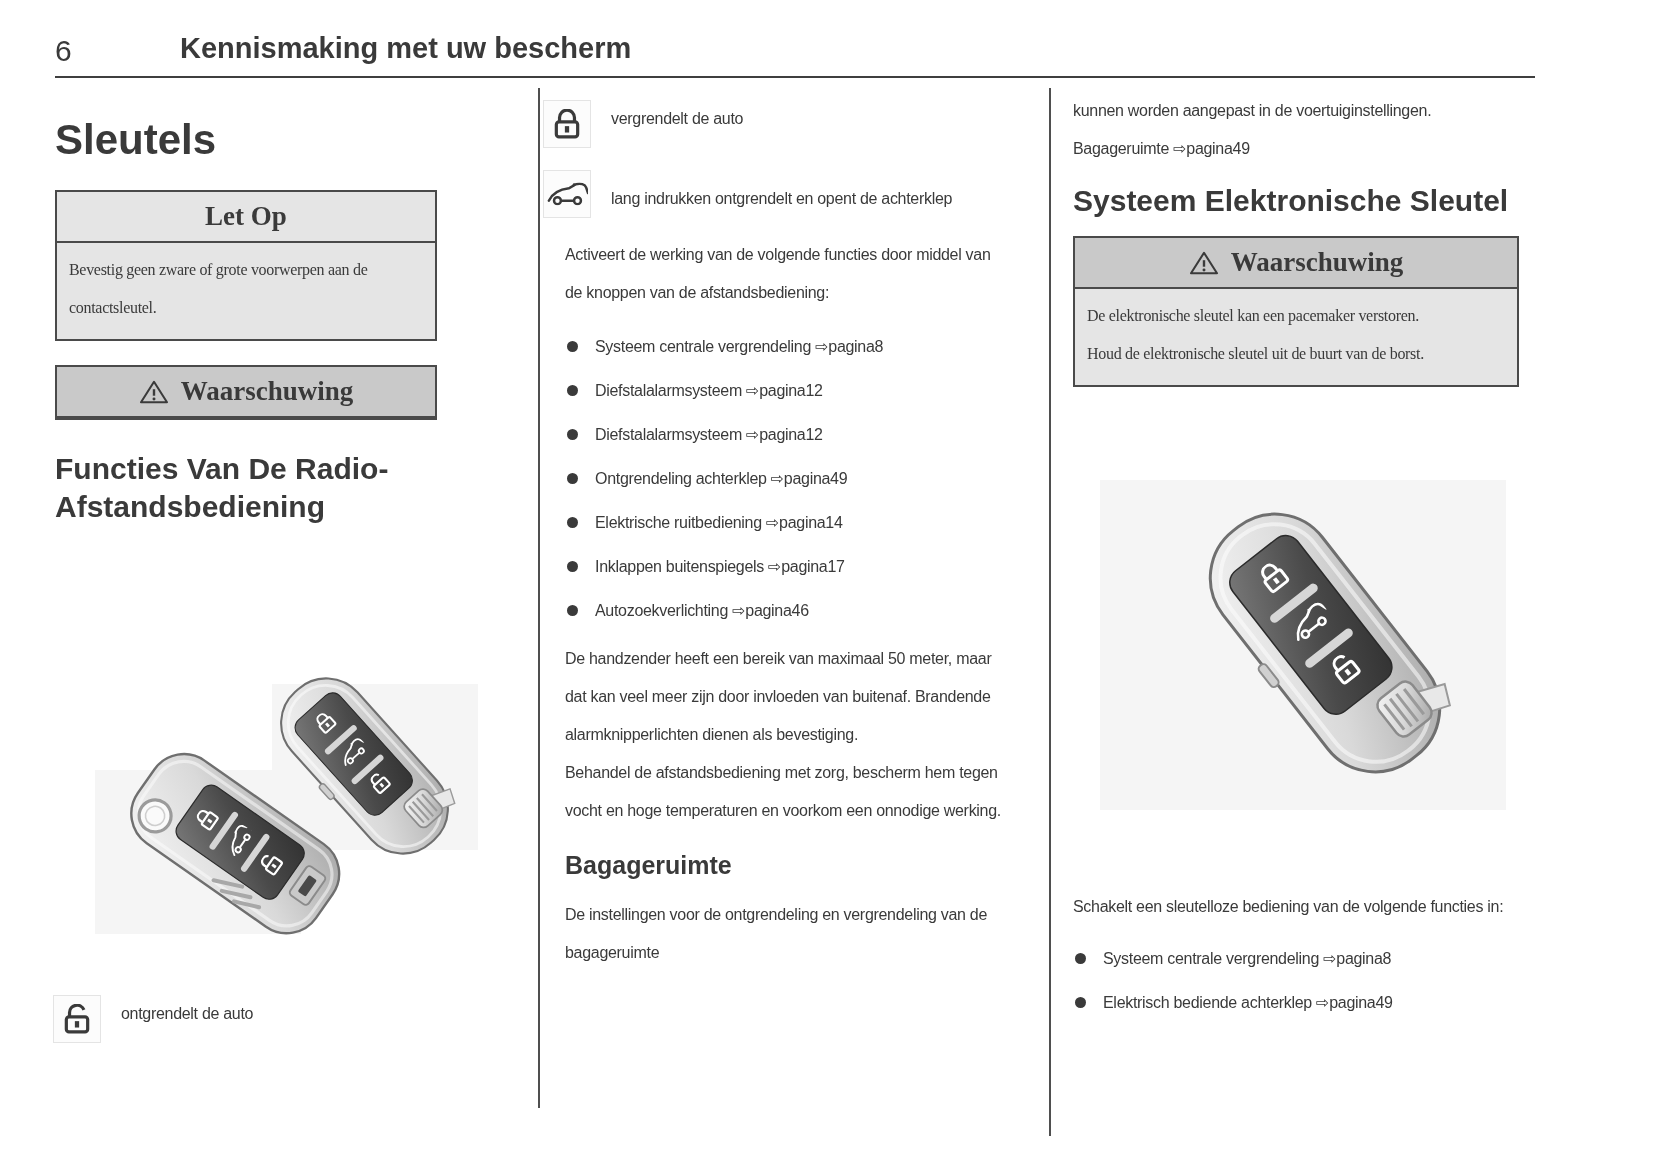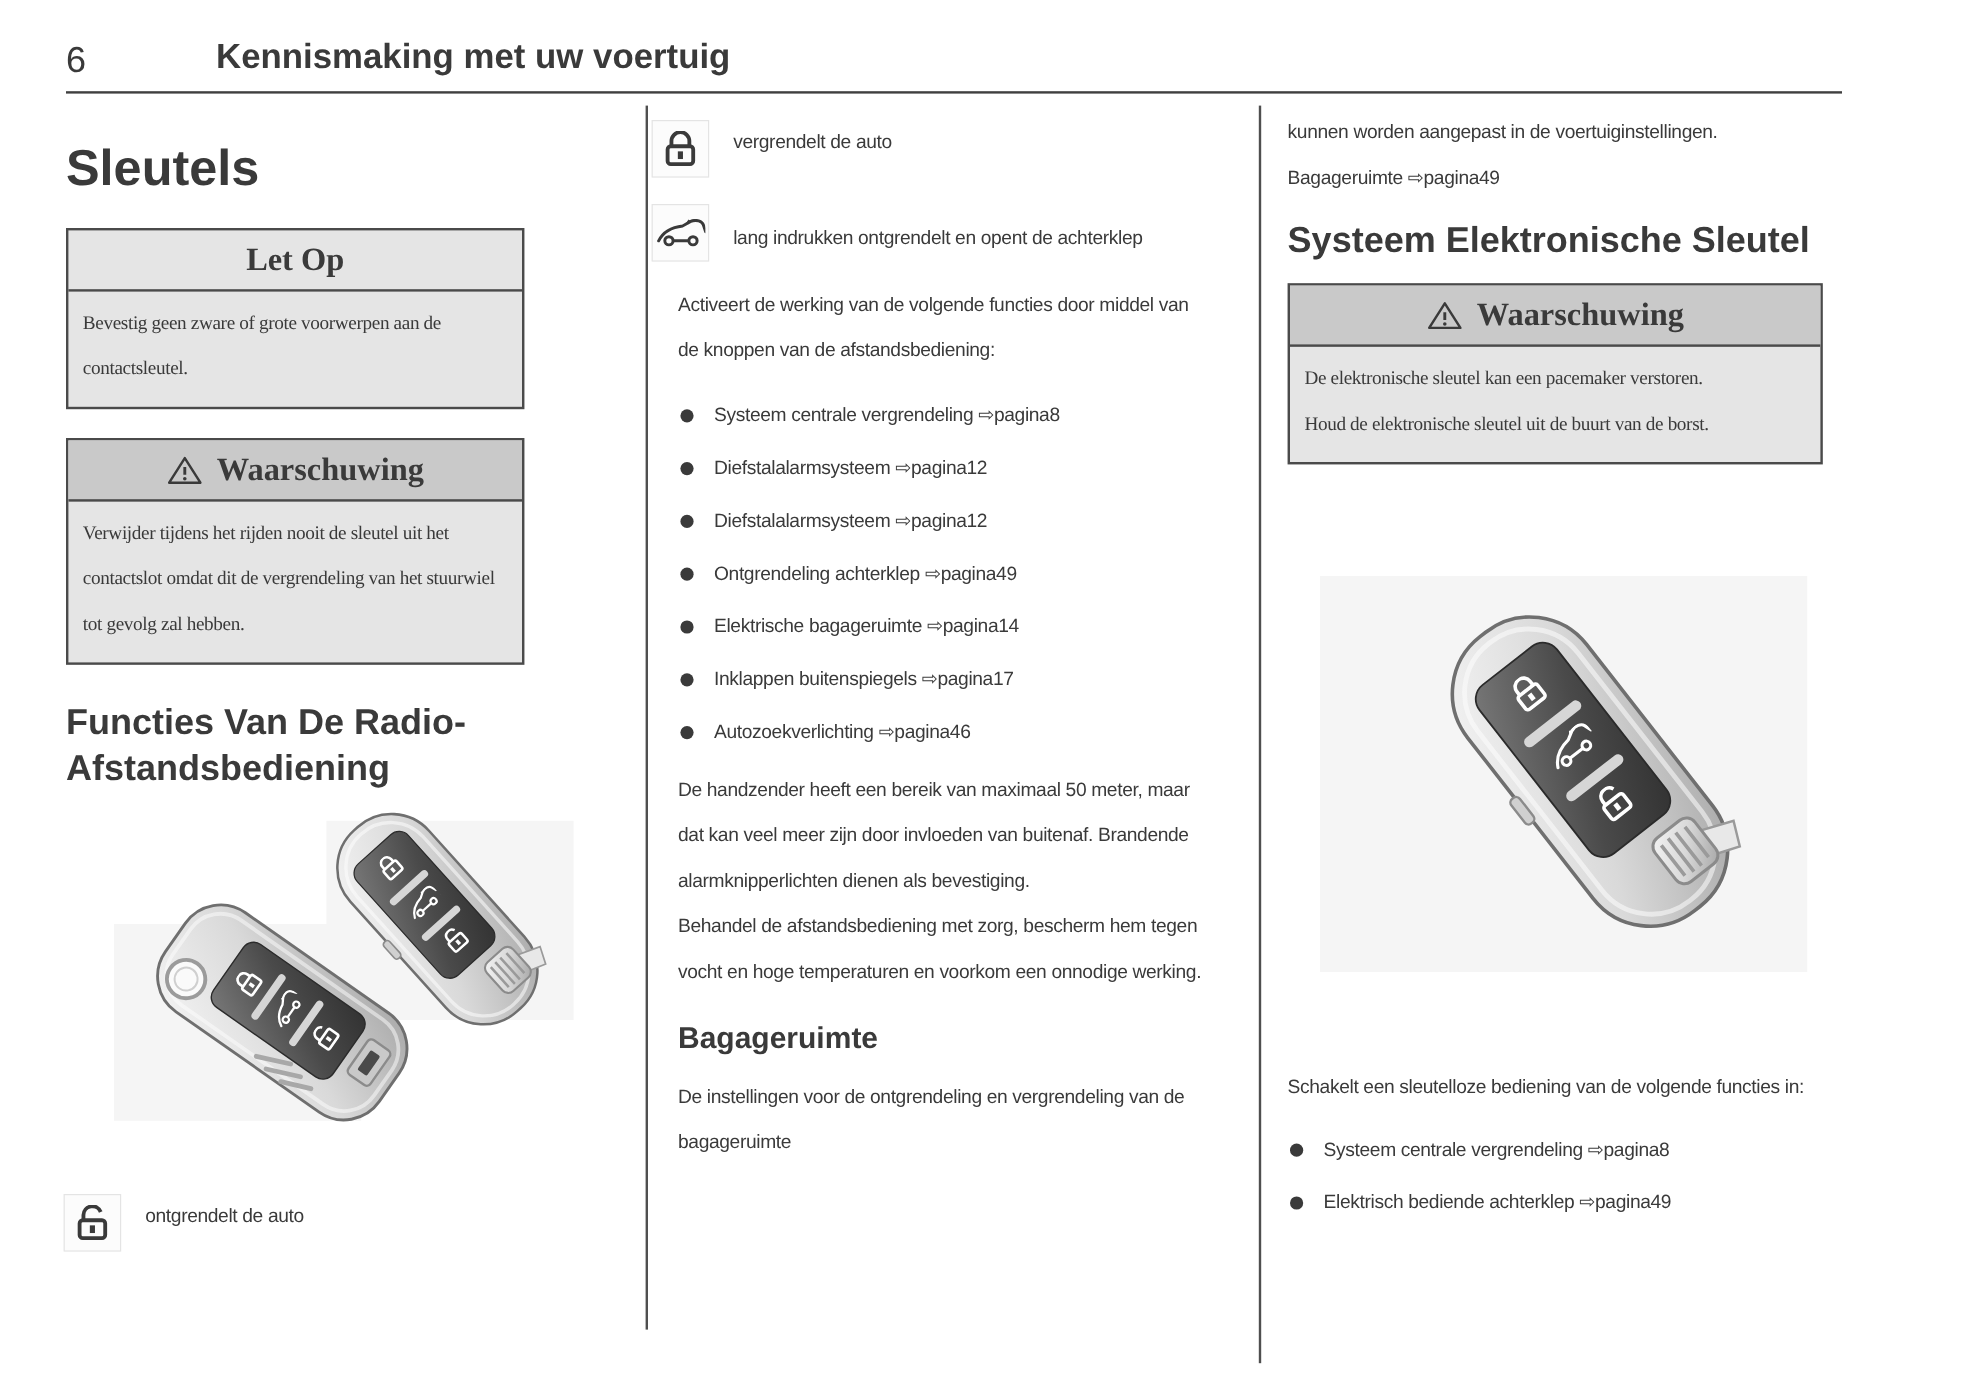--- a/index.html
+++ b/index.html
@@ -146,21 +146,21 @@
       <path d="M22,162 l14,34 M17,178 l14,34 M15,198 l12,30" stroke="#a8a8a8" stroke-width="5" stroke-linecap="round" fill="none"></path>
       <rect x="62" y="248" width="44" height="28" rx="5" fill="#c9c9c9" stroke="#8b8b8b" stroke-width="2.5"></rect>
       <rect x="71" y="256" width="25" height="12" rx="2" fill="#4a4a4a"></rect>
     </symbol>
   </defs>
 </svg>
 
 <div id="page">
 
   <span class="pagenum">6</span>
-  <span class="chapter">Kennismaking met uw voertuig</span>
+  <span class="chapter">Kennismaking met uw bescherm</span>
   <div class="headrule"></div>
 
   <div class="vr vr1"></div>
   <div class="vr vr2"></div>
 
   <section class="abs" id="col1">
     <h1>Sleutels</h1>
 
     <div class="box caution">
       <div class="box-title">Let Op</div>
@@ -168,23 +168,20 @@
         <p>Bevestig geen zware of grote voorwerpen aan de contactsleutel.</p>
       </div>
     </div>
 
     <div class="box warning">
       <div class="box-title">
         <svg class="warn-tri">
             <use href="#ic-warn"></use>
           </svg>
         <span>Waarschuwing</span>
-      </div>
-      <div class="box-body">
-        <p>Verwijder tijdens het rijden nooit de sleutel uit het contactslot omdat dit de vergrendeling van het stuurwiel tot gevolg zal hebben.</p>
       </div>
     </div>
 
     <h2>Functies Van De Radio-Afstandsbediening</h2>
   </section>
 
   <figure class="abs" id="fig-keys">
     <div class="bg bg-r"></div>
     <div class="bg bg-l"></div>
     <svg class="smart" viewBox="0 0 150 300">
@@ -223,21 +220,21 @@
       <p>lang indrukken ontgrendelt en opent de achterklep</p>
     </div>
 
     <p class="intro">Activeert de werking van de volgende functies door middel van de knoppen van de afstandsbediening:</p>
 
     <ul>
       <li><span>Systeem centrale vergrendeling</span> <span class="ref">⇨pagina8</span></li>
       <li><span>Diefstalalarmsysteem</span> <span class="ref">⇨pagina12</span></li>
       <li><span>Diefstalalarmsysteem</span> <span class="ref">⇨pagina12</span></li>
       <li><span>Ontgrendeling achterklep</span> <span class="ref">⇨pagina49</span></li>
-      <li><span>Elektrische bagageruimte</span> <span class="ref">⇨pagina14</span></li>
+      <li><span>Elektrische ruitbediening</span> <span class="ref">⇨pagina14</span></li>
       <li><span>Inklappen buitenspiegels</span> <span class="ref">⇨pagina17</span></li>
       <li><span>Autozoekverlichting</span> <span class="ref">⇨pagina46</span></li>
     </ul>
 
     <p class="p-range">De handzender heeft een bereik van maximaal 50 meter, maar dat kan veel meer zijn door invloeden van buitenaf. Brandende alarmknipperlichten dienen als bevestiging.</p>
     <p class="p-care">Behandel de afstandsbediening met zorg, bescherm hem tegen vocht en hoge temperaturen en voorkom een onnodige werking.</p>
 
     <h3>Bagageruimte</h3>
     <p class="p-bagage">De instellingen voor de ontgrendeling en vergrendeling van de bagageruimte</p>
   </section>

